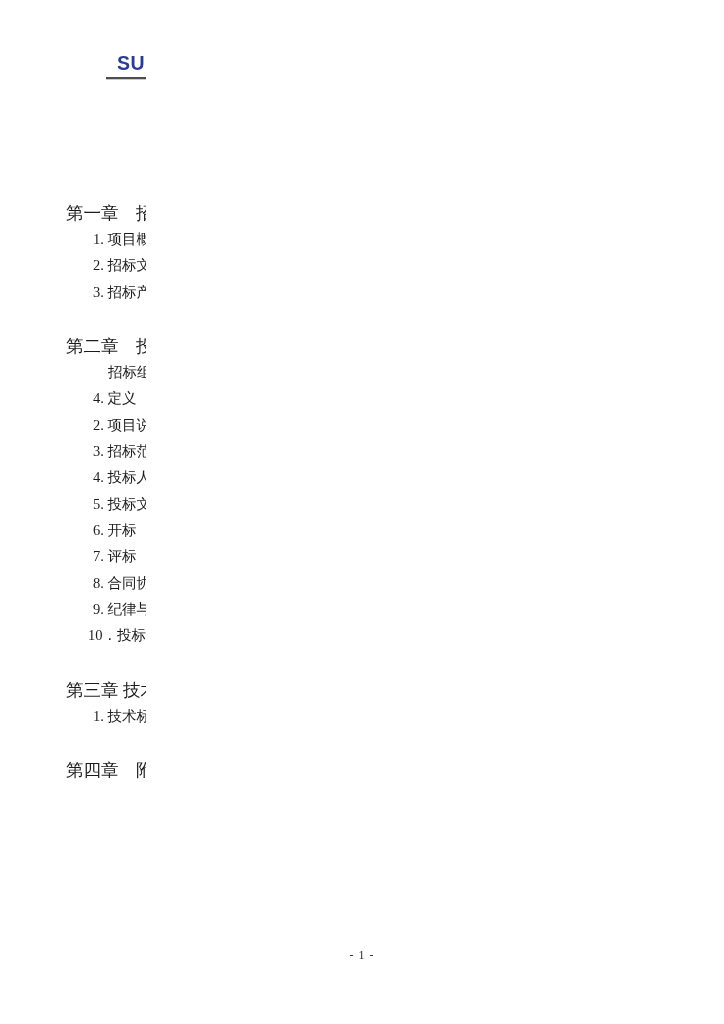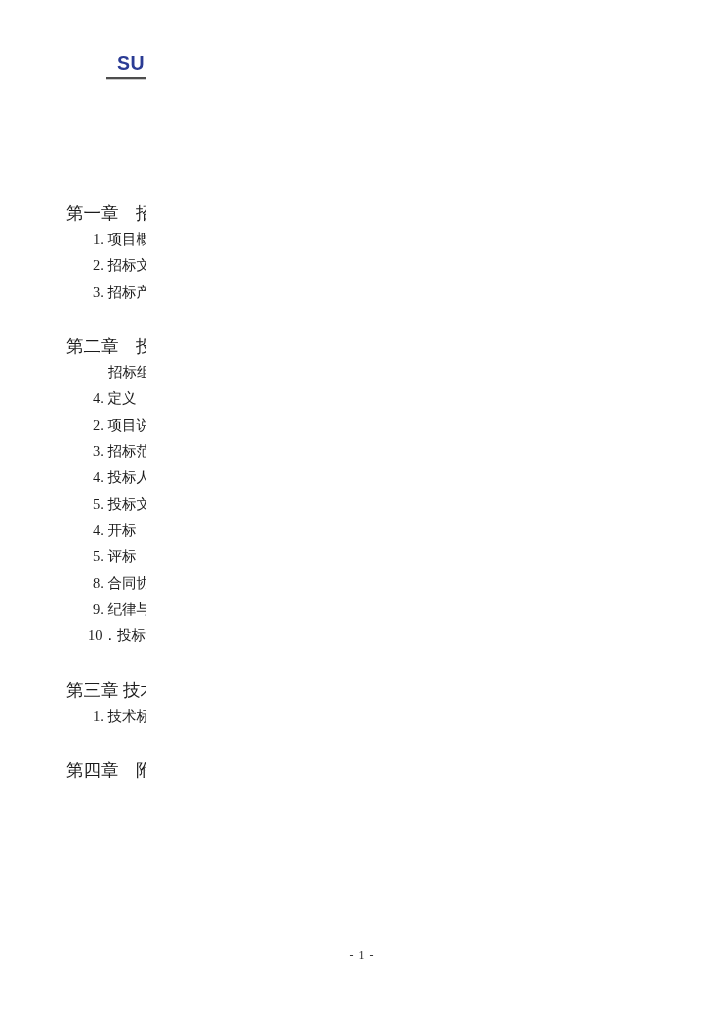--- a/index.html
+++ b/index.html
@@ -147,26 +147,26 @@
       <span class="label">4. 投标人资质</span>
       <span class="leader"></span>
       <span class="page">6</span>
     </div>
     <div class="row sub">
       <span class="label">5. 投标文件</span>
       <span class="leader"></span>
       <span class="page">7</span>
     </div>
     <div class="row sub">
-      <span class="label">4. 开标</span>
+      <span class="label">6. 开标</span>
       <span class="leader"></span>
       <span class="page">11</span>
     </div>
     <div class="row sub">
-      <span class="label">5. 评标</span>
+      <span class="label">7. 评标</span>
       <span class="leader"></span>
       <span class="page">12</span>
     </div>
     <div class="row sub">
       <span class="label">8. 合同协议书的签订</span>
       <span class="leader"></span>
       <span class="page">13</span>
     </div>
     <div class="row sub">
       <span class="label">9. 纪律与保密</span>

